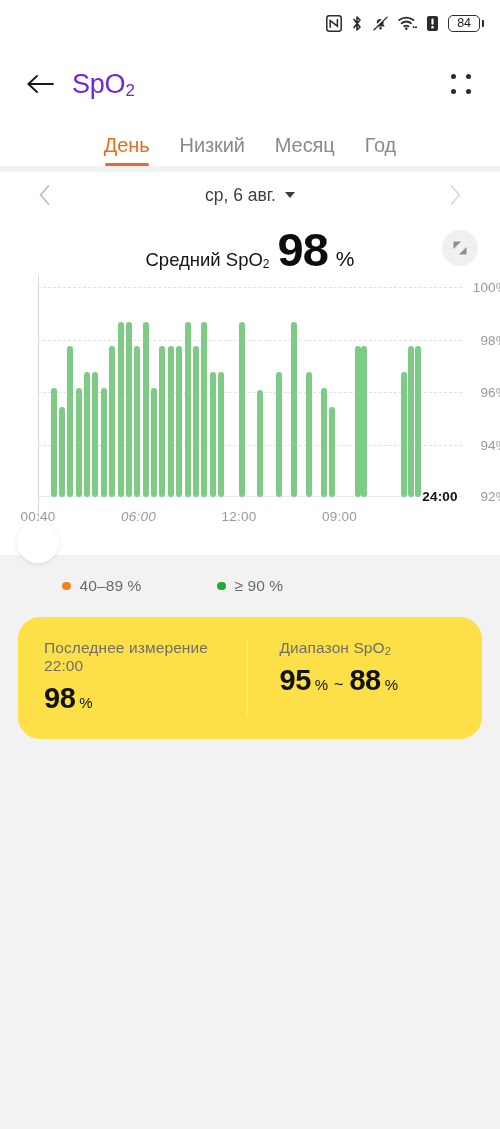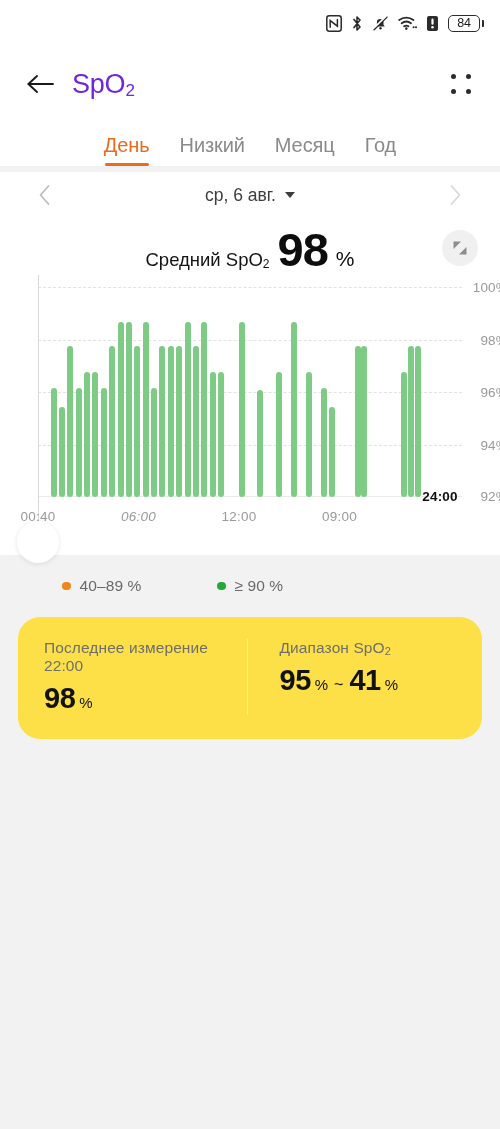--- a/index.html
+++ b/index.html
@@ -365,19 +365,19 @@
     </div>
     <div class="card-col second">
       <div class="card-label">
         <span>Диапазон SpO</span>
           <sub>2</sub>
       </div>
       <div class="card-value">
         <span class="cv-num">95</span>
         <span class="cv-unit">%</span>
         <span class="cv-tilde">~</span>
-        <span class="cv-num">41</span>
+        <span class="cv-num">88</span>
         <span class="cv-unit">%</span>
       </div>
     </div>
   </div>
 
 </div>
 
 </body></html>

